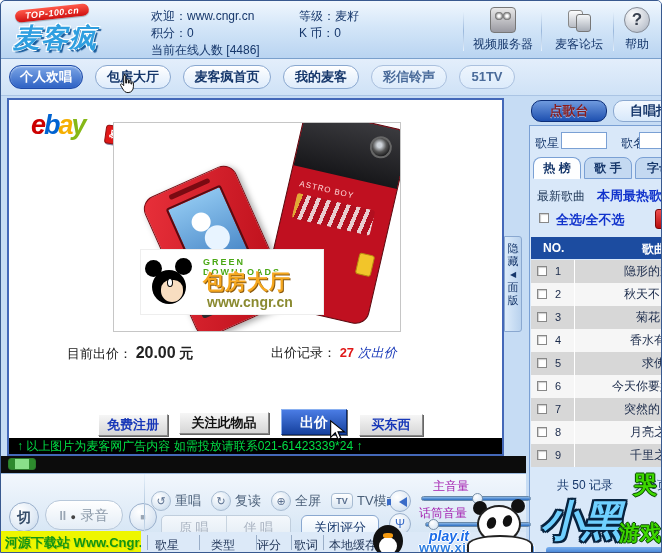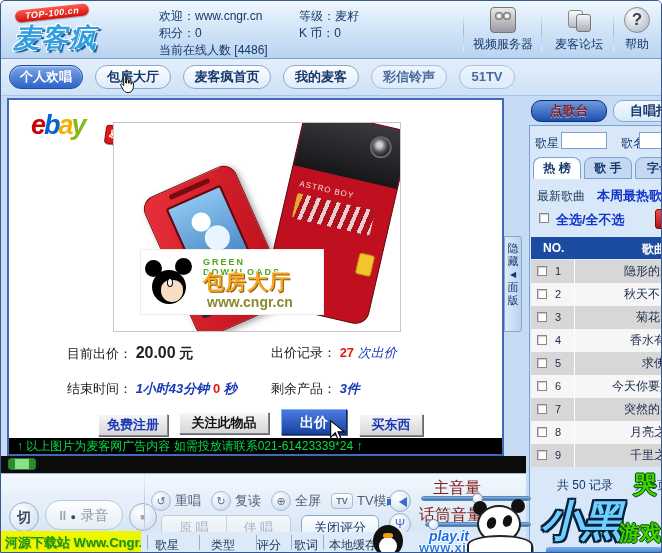--- a/index.html
+++ b/index.html
@@ -175,21 +175,21 @@
              background:linear-gradient(#f4f8fc,#e2ebf4); border:1px solid #c0cedd; display:flex; }
   .segpill span { flex:1; text-align:center; line-height:24px; font-size:13px; color:#a8b2c0; }
   .segpill span:first-child { border-right:1px solid #c8d4e0; }
   .closescore { position:absolute; left:300px; top:514px; width:78px; height:26px; border-radius:6px;
                 background:linear-gradient(#fdfeff,#e2eefa); border:1px solid #8aa8d0; color:#16376b;
                 font-size:13px; text-align:center; line-height:24px; cursor:pointer; }
   .slider-track { position:absolute; height:5px; border-radius:3px;
                   background:linear-gradient(#8ab8e8,#2a6cc0); border:1px solid #6888a8; }
   .slider-knob { position:absolute; width:11px; height:11px; border-radius:50%;
                  background:radial-gradient(circle at 35% 30%,#fff,#cfe0f0); border:1px solid #7890a8; }
-  .vol-label { position:absolute; font-size:16px; color:#7f1d1d; }
+  .vol-label { position:absolute; font-size:12px; color:#a21caf; }
   .spk { position:absolute; width:0; height:0; border-top:5px solid transparent; border-bottom:5px solid transparent;
          border-right:8px solid #3a6cc8; }
   .spk:before { content:""; position:absolute; left:-12px; top:-3px; width:4px; height:6px; background:#3a6cc8; }
   .vdivider { position:absolute; width:1px; background:linear-gradient(#e8f2fc,#a8c0d8,#e8f2fc); }
 
   
   .sitebanner { position:absolute; left:0; top:530px; width:140px; height:23px; background:#eef600;
                 color:#129612; font-size:13px; font-weight:bold; line-height:23px; padding-left:4px;
                 white-space:nowrap; overflow:hidden; text-shadow:1px 1px 0 #cfd600; }
   .bottomcols { position:absolute; left:140px; top:531px; width:385px; height:22px;
@@ -232,21 +232,21 @@
 </head>
 <body>
 
 <div class="app">
 
   <div class="header">
     <div class="logo">
       <div class="logo-ribbon">TOP-100.cn</div>
       <div class="logo-text">麦客疯</div>
     </div>
-    <div class="abs hinfo" style="left:150px; top:7px;margin-left:8px;">
+    <div class="abs hinfo" style="left:150px; top:7px;">
       <div><span>欢迎：</span><span>www.cngr.cn</span></div>
       <div><span>积分：</span><span>0</span></div>
       <div><span>当前在线人数</span> <span>[4486]</span></div>
     </div>
     <div class="abs hinfo" style="left:298px; top:7px;">
       <div><span>等级：</span><span>麦籽</span></div>
       <div><span>K 币：</span><span>0</span></div>
     </div>
 
     <div class="hdivider" style="left:462px;"></div>
@@ -319,30 +319,20 @@
     <div class="abs price-label" style="left:58px; top:244px;">
       <span>目前出价：</span>
       <span style="font-size:16px; font-weight:bold;">20.00</span>
       <span style="font-size:14px; font-weight:bold;">元</span>
     </div>
     <div class="abs price-label" style="left:262px; top:244px;">
       <span>出价记录：</span>
       <span class="red" style="font-weight:bold;">27</span>
       <span class="navy">次出价</span>
     </div>
-    <div class="abs price-label" style="left:58px; top:280px;">
-      <span>结束时间：</span>
-      <span class="navy" style="font-weight:bold;">1小时43分钟</span>
-      <span class="red" style="font-weight:bold;">0</span>
-      <span class="navy" style="font-weight:bold;">秒</span>
-    </div>
-    <div class="abs price-label" style="left:262px; top:280px;">
-      <span>剩余产品：</span>
-      <span class="navy" style="font-weight:bold;">3</span><span class="navy" style="font-weight:bold;">件</span>
-    </div>
 
     <div class="aucbtn" style="left:89px; top:314px; width:70px; line-height:20px; color:#1838b8;">免费注册</div>
     <div class="aucbtn" style="left:170px; top:312px; width:90px; line-height:20px; color:#111;">关注此物品</div>
     <div class="aucbtn primary" style="left:272px; top:309px; width:66px; line-height:24px;">出价</div>
     <div class="aucbtn" style="left:350px; top:314px; width:64px; line-height:20px; color:#1838b8;">买东西</div>
 
     <div class="adbar">↑  以上图片为麦客网广告内容  如需投放请联系021-61423339*24  ↑</div>
   </div>
 
   <div class="statusstrip">

